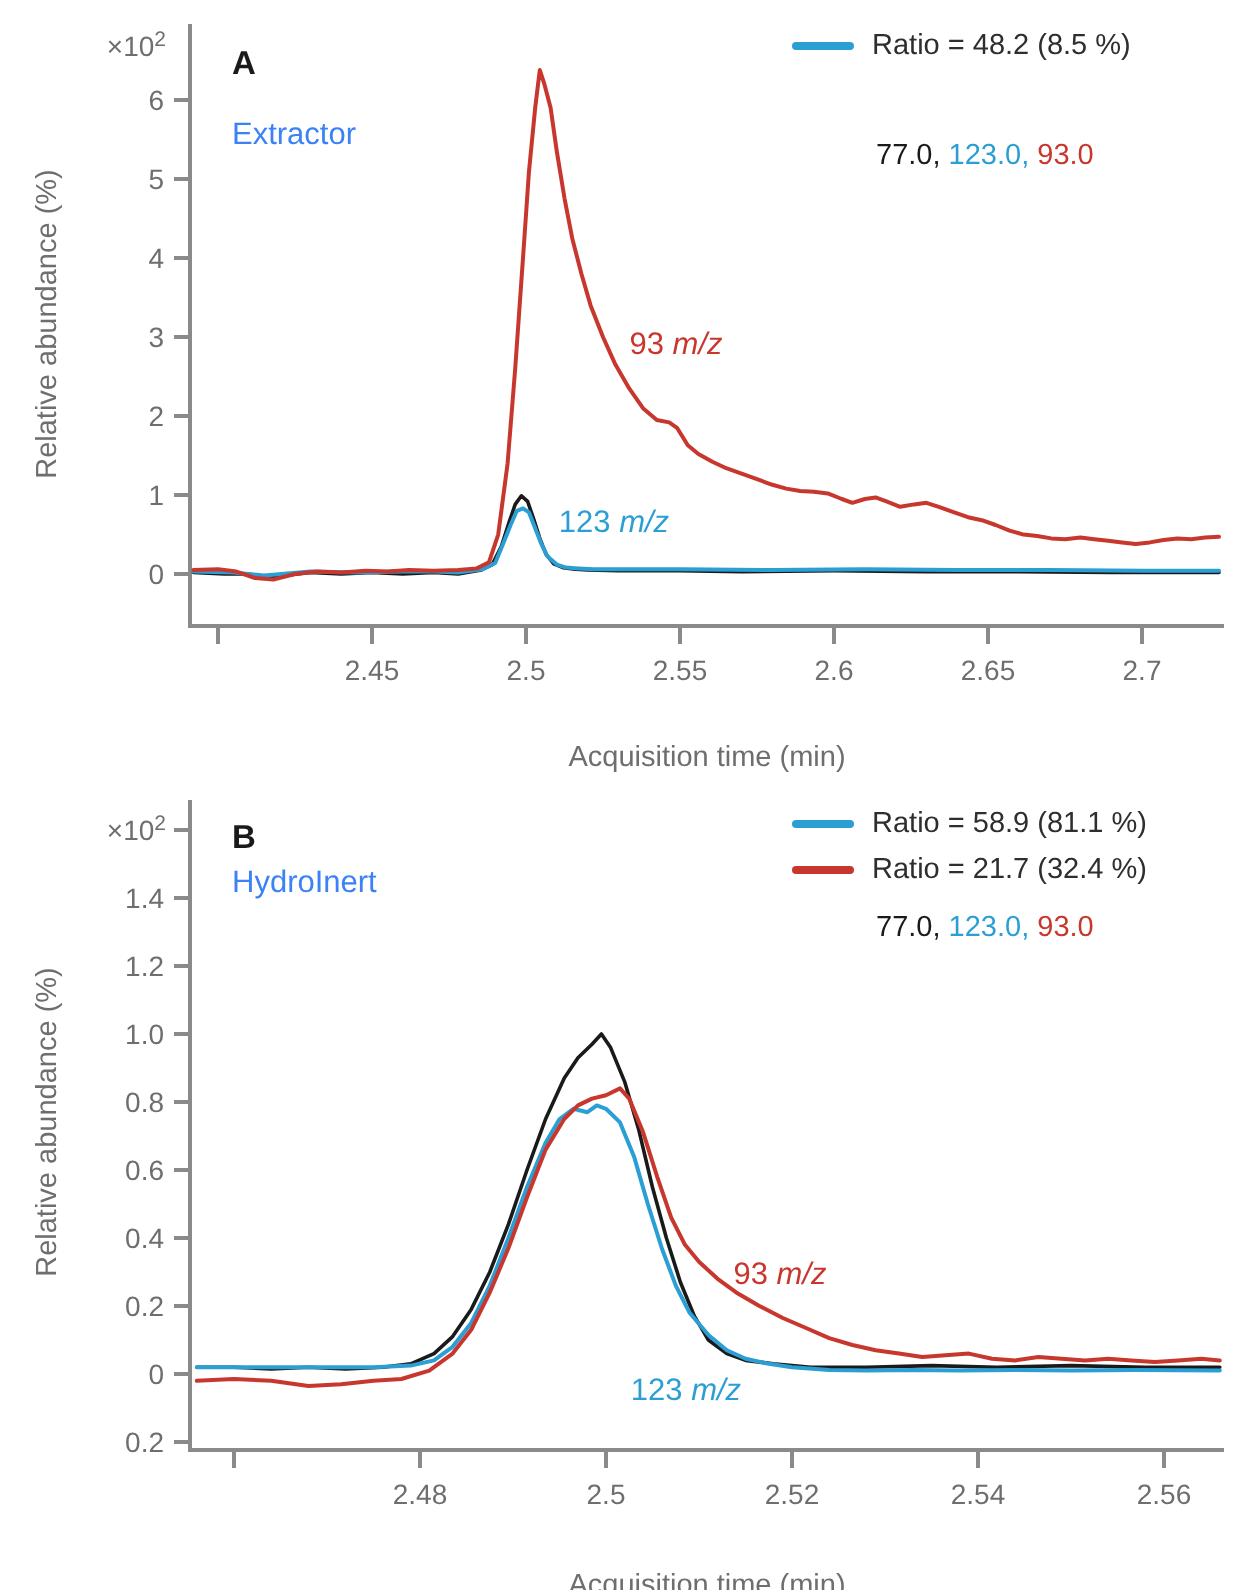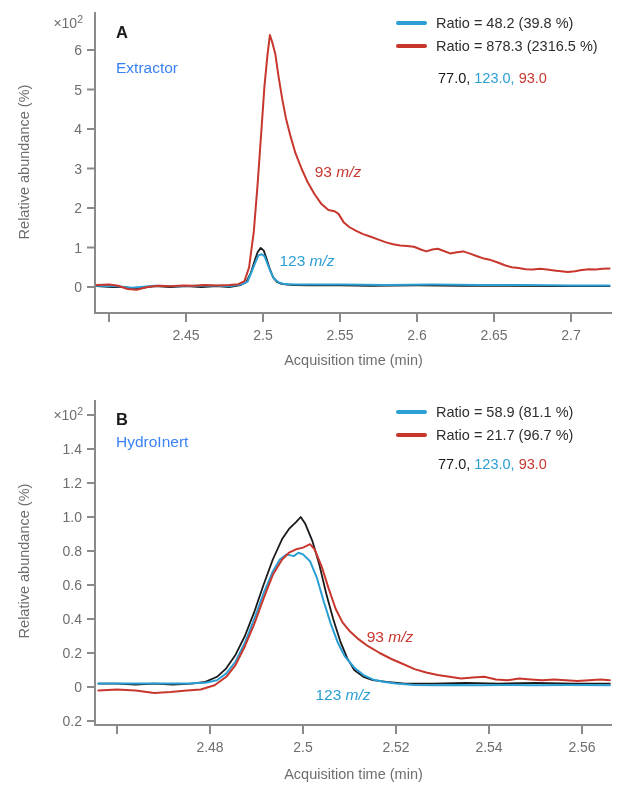--- a/index.html
+++ b/index.html
@@ -9,21 +9,21 @@
   svg text.tick{font-family:"Liberation Sans",sans-serif;font-size:14px;fill:#6e6e6e;}
   svg text.scale{font-family:"Liberation Sans",sans-serif;font-size:14px;fill:#6e6e6e;}
   svg text.annot{font-family:"Liberation Sans",sans-serif;font-size:15.5px;}
   .panel-label{position:absolute;font-size:16.5px;font-weight:bold;color:#1a1a1a;}
   .subtitle{position:absolute;font-size:15.5px;color:#3b82f6;}
   .legend{position:absolute;display:flex;flex-direction:column;gap:3px;}
   .legend-row{display:flex;align-items:center;gap:9px;height:20px;}
   .swatch{width:31px;height:3.5px;border-radius:2px;flex:0 0 auto;}
   .legend-text{font-size:14.5px;color:#2e2e2e;white-space:nowrap;}
   .ions{position:absolute;font-size:14.5px;white-space:nowrap;}
-  .xtitle{position:absolute;left:95px;width:517px;text-align:center;font-size:14.5px;color:#6e6e6e;}
+  .xtitle{position:absolute;left:95px;width:517px;text-align:center;font-size:14.5px;color:#6e6e6e;margin-top:19px;}
   .ylabel{position:absolute;width:300px;text-align:center;font-size:14.5px;color:#6e6e6e;
           transform:rotate(-90deg);transform-origin:center center;}
 </style>
 </head>
 <body>
 
 <div class="stage">
 
   <svg class="plot-svg" id="plot" width="630" height="795" viewBox="0 0 630 795">
       <path d="M 95 12 V 313 H 612" fill="none" stroke="#8a8a8a" stroke-width="2"></path>
@@ -98,45 +98,41 @@
       <text x="390.0" y="642.0" text-anchor="middle" class="annot" fill="#c8372d"><tspan>93&nbsp;</tspan><tspan font-style="italic">m/z</tspan></text>
       <text x="343.0" y="700.0" text-anchor="middle" class="annot" fill="#2b9ed4"><tspan>123&nbsp;</tspan><tspan font-style="italic">m/z</tspan></text>
     </svg>
 
   <div class="panel-label" style="left:116px;top:23px">A</div>
   <div class="subtitle" style="left:116px;top:59px">Extractor</div>
 
   <div class="legend" style="left:396px;top:13px">
     <div class="legend-row">
       <span class="swatch" style="background: rgb(43, 158, 212);"></span>
-      <span class="legend-text">Ratio = 48.2 (39.8 %)</span>
-    </div>
-    <div class="legend-row">
-      <span class="swatch" style="background: rgb(200, 55, 45);"></span>
-      <span class="legend-text">Ratio = 878.3 (2316.5 %)</span>
+      <span class="legend-text">Ratio = 48.2 (8.5 %)</span>
     </div>
   </div>
   <div class="ions" style="left:438px;top:70px">
     <span style="color: rgb(26, 26, 26);">77.0, </span><span style="color: rgb(43, 158, 212);">123.0, </span><span style="color: rgb(200, 55, 45);">93.0</span>
   </div>
 
   <div class="ylabel" style="left:-126px;top:154px">Relative abundance (%)</div>
   <div class="xtitle" style="top:352px">Acquisition time (min)</div>
 
   <div class="panel-label" style="left:116px;top:410px">B</div>
   <div class="subtitle" style="left:116px;top:433px">HydroInert</div>
 
   <div class="legend" style="left:396px;top:402px">
     <div class="legend-row">
       <span class="swatch" style="background: rgb(43, 158, 212);"></span>
       <span class="legend-text">Ratio = 58.9 (81.1 %)</span>
     </div>
     <div class="legend-row">
       <span class="swatch" style="background: rgb(200, 55, 45);"></span>
-      <span class="legend-text">Ratio = 21.7 (96.7 %)</span>
+      <span class="legend-text">Ratio = 21.7 (32.4 %)</span>
     </div>
   </div>
   <div class="ions" style="left:438px;top:456px">
     <span style="color: rgb(26, 26, 26);">77.0, </span><span style="color: rgb(43, 158, 212);">123.0, </span><span style="color: rgb(200, 55, 45);">93.0</span>
   </div>
 
   <div class="ylabel" style="left:-126px;top:553px">Relative abundance (%)</div>
   <div class="xtitle" style="top:766px">Acquisition time (min)</div>
 
 </div>

